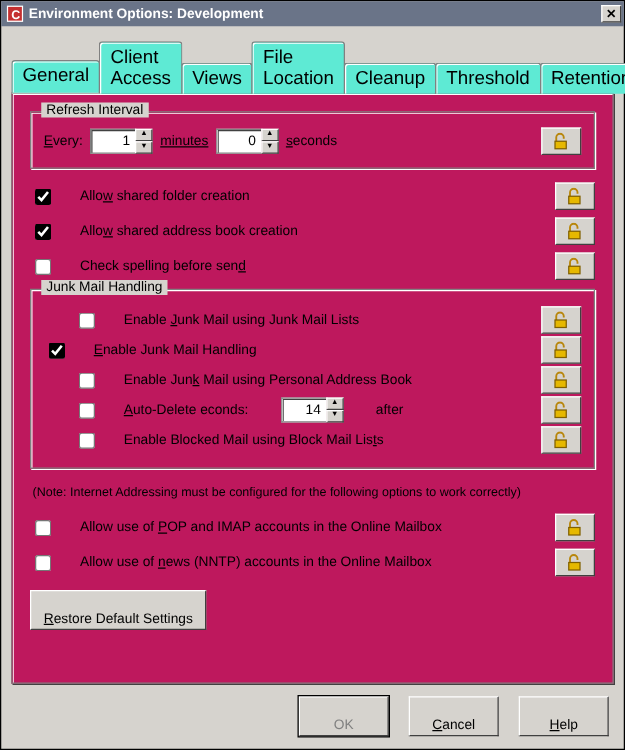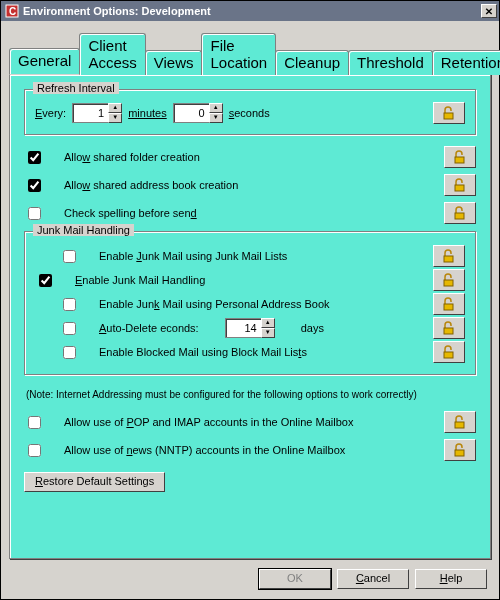--- a/index.html
+++ b/index.html
@@ -82,21 +82,21 @@
   .tab.active {
     padding-bottom: 5px;
     border-bottom: 1px solid #D6D3CE;
     z-index: 3;
     box-shadow: inset 1px 1px 0 #fff;
   }
   .tabpanel {
     border: 1px solid #808080;
     box-shadow: inset 1px 1px 0 #fff, 1px 1px 0 #404040;
     flex: 1;
-    background: #5eead4;
+    background: #be185d;
     padding: 10px 14px 12px 14px;
     display: flex;
     flex-direction: column;
     gap: 4px;
     position: relative;
     z-index: 1;
   }
   
   .groupbox {
     border: 1px solid #808080;
@@ -172,38 +172,38 @@
     margin-left: auto;
   }
   .lock-icon { width: 14px; height: 14px; }
   .note {
     color: #000;
     font-size: 10px;
     padding: 10px 2px 6px 2px;
   }
   .btn {
     min-width: 72px;
-    height: 20px;
+    height: 32px;
     border: 1px solid #fff;
     border-right-color: #404040;
     border-bottom-color: #404040;
     background: #D6D3CE;
     padding: 2px 10px;
     font: inherit;
     display: inline-flex;
-    align-items: flex-start;
+    align-items: flex-end;
     justify-content: center;
   }
   .btn.default {
     outline: 1px solid #000;
     color: #808080;
   }
   .footer {
     display: flex;
-    gap: 6px;
+    gap: 16px;
     justify-content: flex-end;
     padding: 10px 4px 4px 4px;
   }
   .underline { text-decoration: underline; }
 </style>
 </head>
 <body>
 
 <div class="window">
 
@@ -351,21 +351,21 @@
           <span>
             <span class="underline">A</span><span>uto-Delete econds:</span>
           </span>
           <span class="spinner">
             <input value="14" style="">
             <span class="spinbtns">
                 <div>▲</div>
                 <div>▼</div>
               </span>
           </span>
-          <span>days</span>
+          <span>after</span>
           <span class="lockbtn">
             <svg class="lock-icon" viewBox="0 0 14 14">
                 <path d="M3 7 V4 a3 3 0 0 1 6 0 V5" fill="none" stroke="#B8860B" stroke-width="1.5"></path>
                 <rect x="2" y="7" width="9" height="6" fill="#E6B800" stroke="#806000"></rect>
               </svg>
           </span>
         </div>
 
         <div class="ckrow indent">
           <input type="checkbox" style="">

